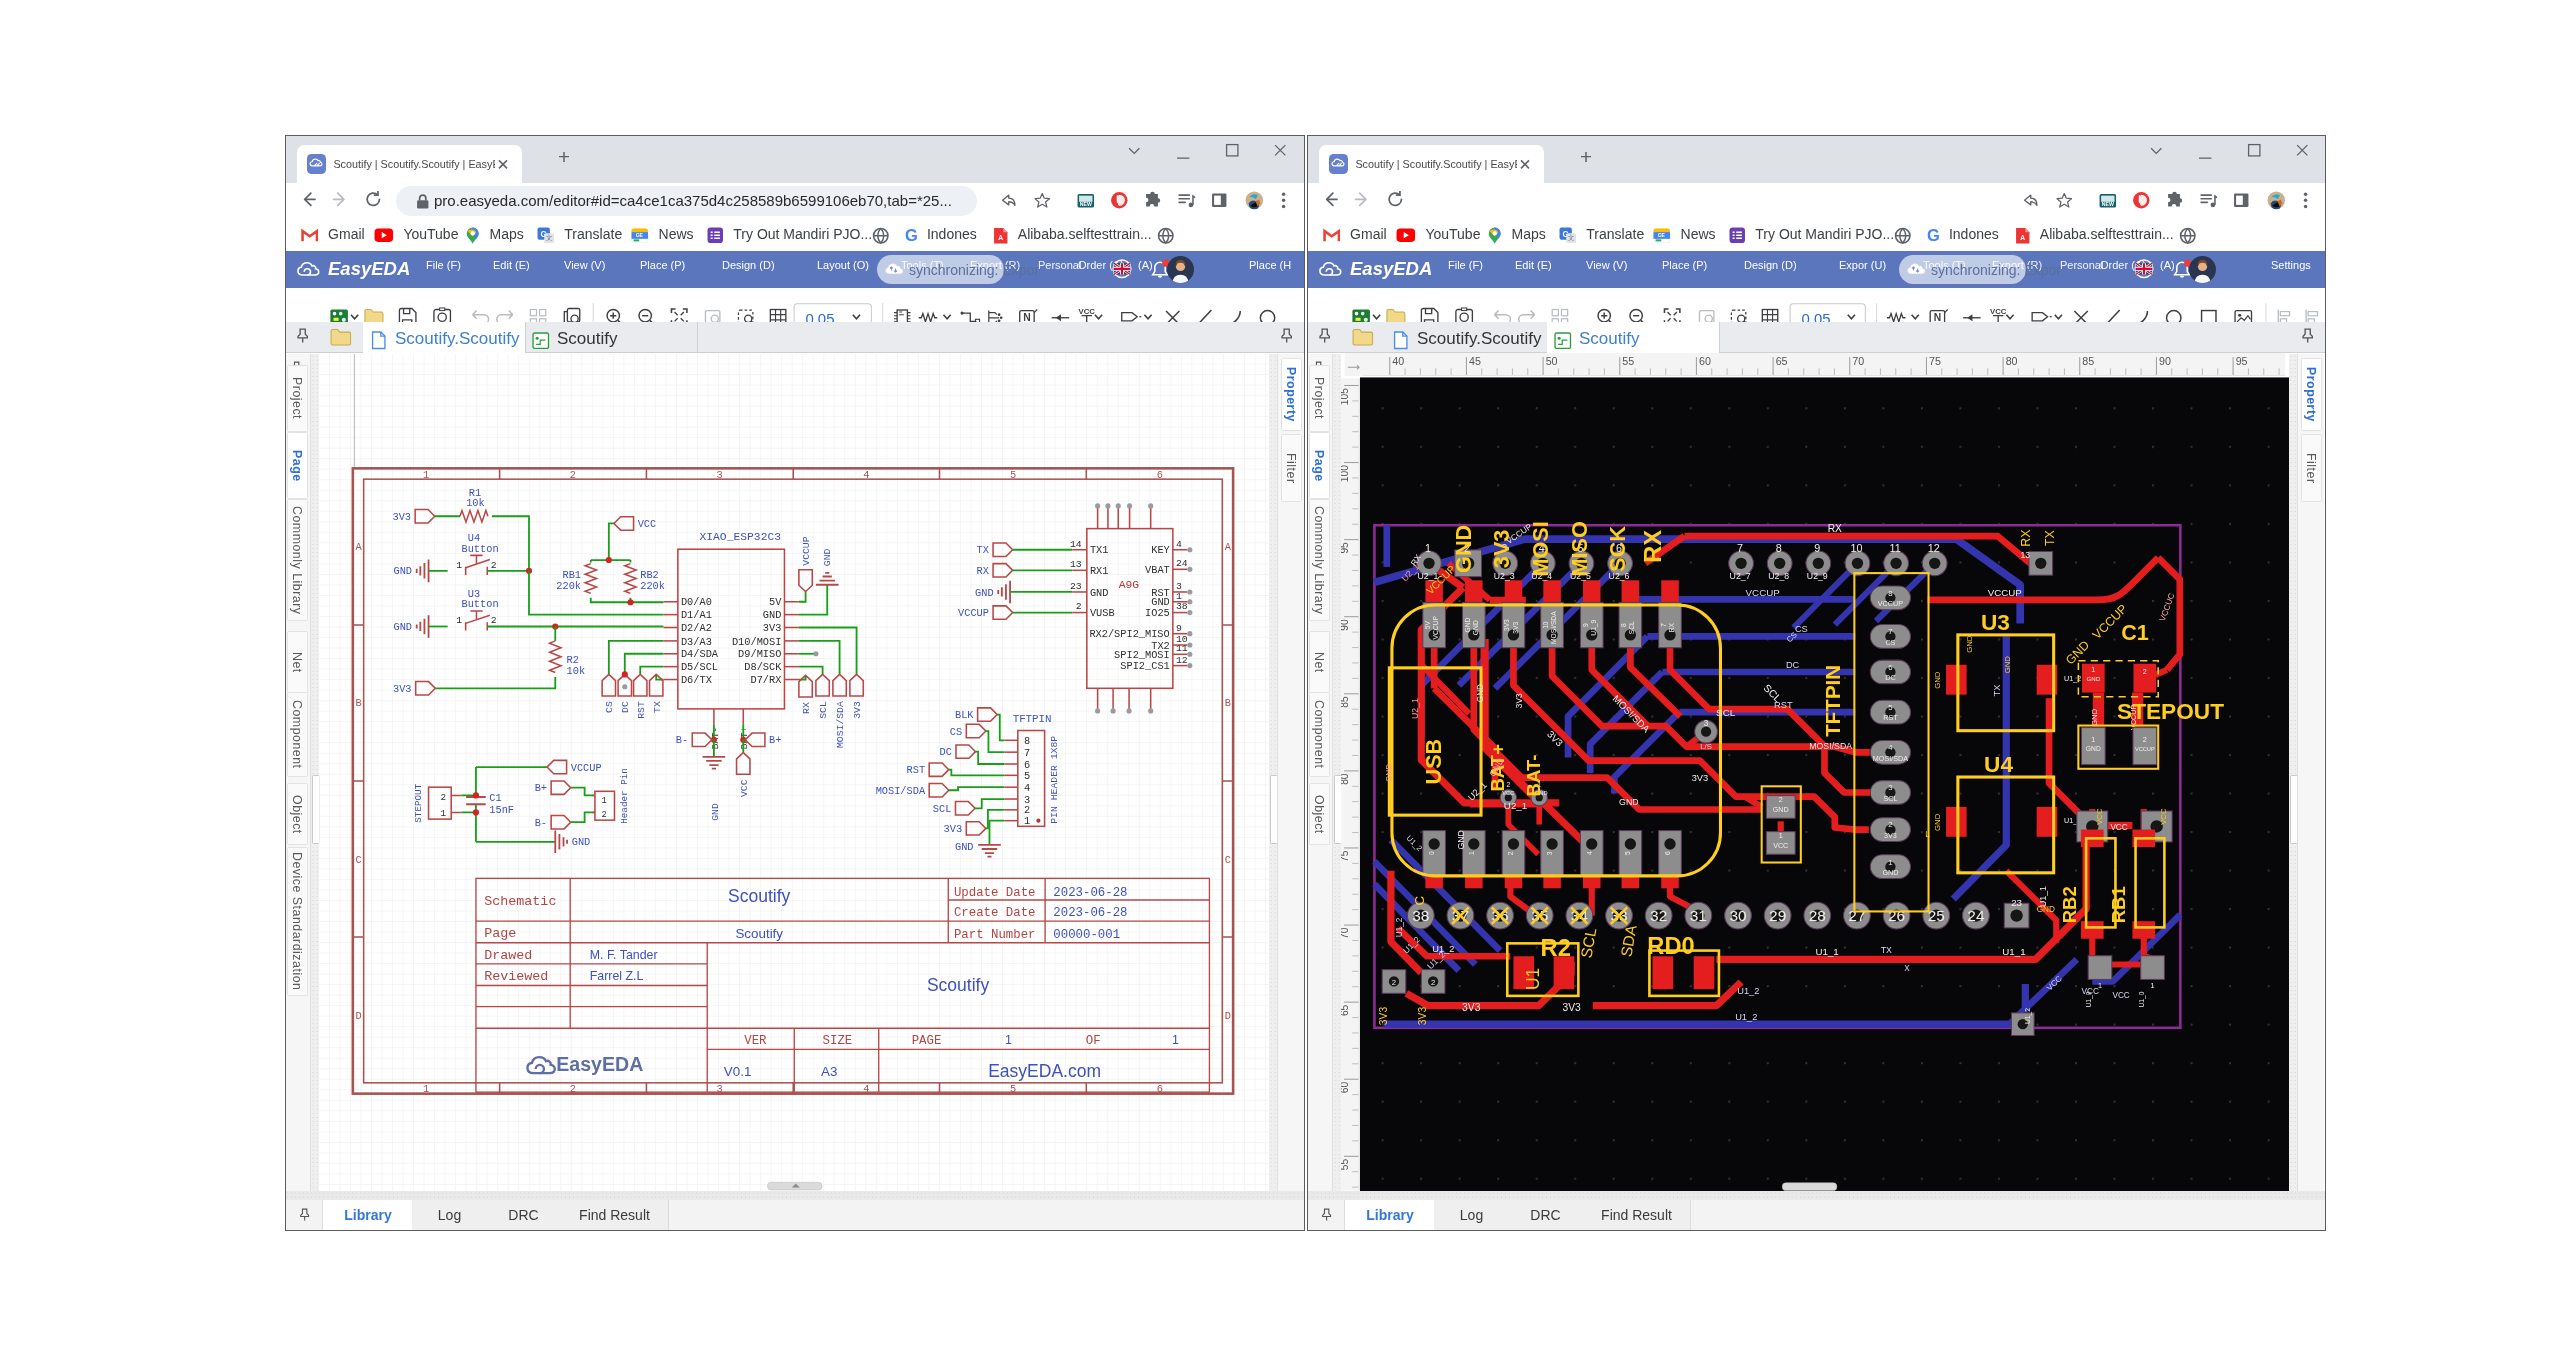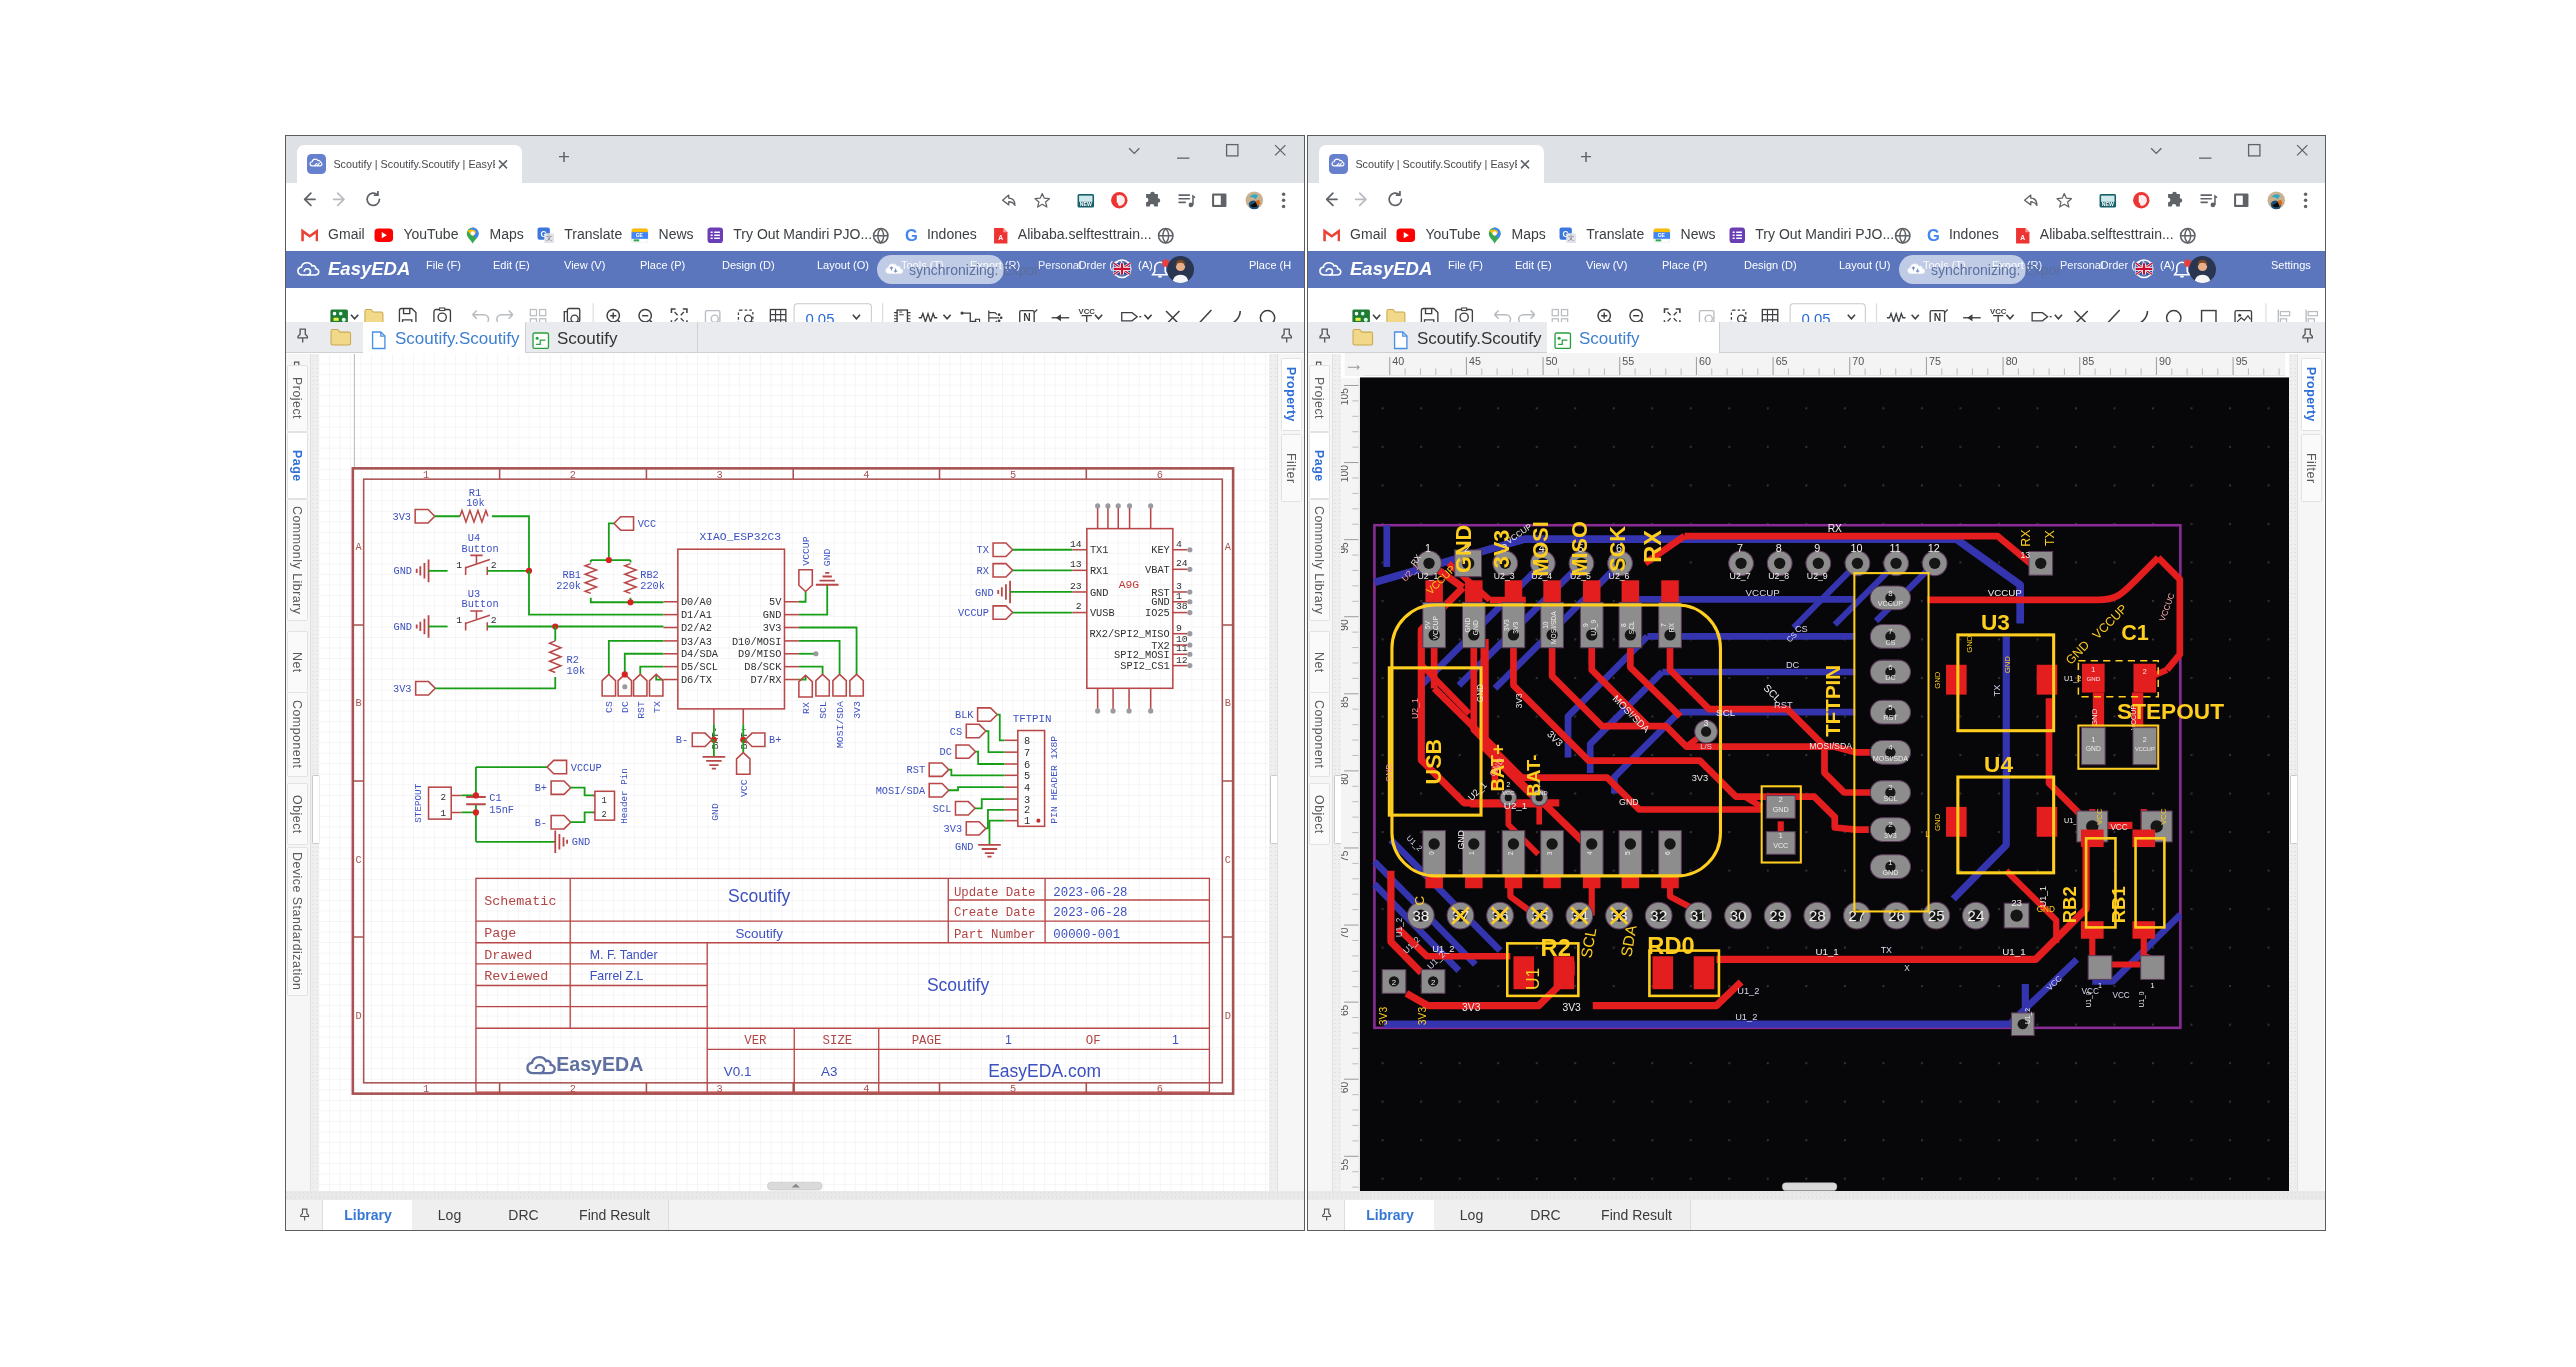--- a/index.html
+++ b/index.html
@@ -73,20 +73,27 @@
             <path d="M14 20 H33" stroke="#5f6368" stroke-width="3.4" stroke-linecap="round"></path>
           </svg></div>
     <div class="navic" style="left:45px;"><svg width="20.6" height="20.6" viewBox="0 0 40 40">
             <path d="M15 8 L27 20 L15 32" stroke="#b9bcc0" stroke-width="3.4" fill="none" stroke-linecap="round" stroke-linejoin="round"></path>
             <path d="M7 20 H26" stroke="#b9bcc0" stroke-width="3.4" stroke-linecap="round"></path>
           </svg></div>
     <div class="navic" style="left:78px;"><svg width="20.6" height="20.6" viewBox="0 0 40 40">
             <path d="M32 20 a12 12 0 1 1 -4 -9" stroke="#5f6368" stroke-width="3.4" fill="none" stroke-linecap="round"></path>
             <path d="M29 4 v8 h-8" fill="none" stroke="#5f6368" stroke-width="3.4"></path>
           </svg></div>
+    <div class="urlpill">
+      <div class="lock"><svg width="15.5" height="17.5" viewBox="0 0 30 34">
+              <rect x="4" y="14" width="22" height="16" rx="2.5" fill="#5f6368"></rect>
+              <path d="M9 14 v-4 a6 6 0 0 1 12 0 v4" stroke="#5f6368" stroke-width="3.4" fill="none"></path>
+            </svg></div>
+      <div class="urltxt">pro.easyeda.com/editor#id=ca4ce1ca375d4c258589b6599106eb70,tab=*25...</div>
+    </div>
     <div class="navic" style="left:714px;top:8.2px;"><svg width="18.5" height="18.5" viewBox="0 0 36 36">
             <path d="M7 18 l12-10 v6 c8 0 12 6 12 14 c-3-5 -7-7 -12-7 v6 z" fill="none" stroke="#5f6368" stroke-width="2.6" stroke-linejoin="round"></path>
           </svg></div>
     <div class="navic" style="left:748px;top:8.2px;"><svg width="18.5" height="18.5" viewBox="0 0 36 36">
             <path d="M18 5 l4 9 10 1 -7.5 6.5 2.5 9.8 -9 -5.4 -9 5.4 2.5 -9.8 L4 15 l10 -1 z" fill="none" stroke="#5f6368" stroke-width="2.4" stroke-linejoin="round"></path>
           </svg></div>
     <div class="navic" style="left:791px;top:8.2px;"><svg width="19.6" height="19.6" viewBox="0 0 38 38" style="font-size:34px">
             <rect x="3" y="6" width="32" height="26" rx="3" fill="#18616b"></rect>
             <rect x="6" y="9" width="26" height="12" fill="#cfe8ea"></rect>
             <text x="19" y="30" font-size="10" fill="#fff" text-anchor="middle" font-weight="bold">NEW</text>
@@ -938,21 +945,21 @@
     <div class="abs" style="left:9.3px;top:6.2px;"><svg width="33" height="25" viewBox="8 0 84 52">
             <path d="M30 40 q-12 0 -12 -10 q0 -9 9 -10 q2 -11 14 -11 q10 0 13 8 q4-2 7 1 q3 2 2 6 q8 1 8 8 q0 8 -10 8 z" fill="none" stroke="#fff" stroke-width="4"></path>
             <path d="M34 32 a8 8 0 1 1 8 8" fill="none" stroke="#fff" stroke-width="4"></path>
           </svg></div>
     <div class="mi" style="left:43px;top:7.2px;font-size:18.5px;font-weight:bold;font-style:italic;">EasyEDA</div>
     <div class="mi" style="left:141px;">File (F)</div>
     <div class="mi" style="left:208px;">Edit (E)</div>
     <div class="mi" style="left:279px;">View (V)</div>
     <div class="mi" style="left:355px;">Place (P)</div>
     <div class="mi" style="left:437px;">Design (D)</div>
-    <div class="mi" style="left:532px;">Layout (U)</div>
+    <div class="mi" style="left:532px;">Expor (U)</div>
     <div class="mi" style="left:616px;opacity:.92;">Tools (T)</div>
     <div class="mi" style="left:685px;opacity:.92;">Export (R)</div>
     <div class="mi" style="left:753px;opacity:.92;">Personal</div>
     <div class="abs" style="left:592px;top:4.1px;width:127px;height:29px;border-radius:14.4px;background:rgba(255,255,255,.62);"></div>
     <div class="abs" style="left:597px;top:7.2px;"><svg width="23" height="23" viewBox="0 0 44 44">
             <path d="M14 30 q-7 0 -7 -6 q0-5 5-6 q1-7 9-7 q6 0 8 5 q2-1 4 0 q2 1 2 4 q5 1 5 5 q0 5 -6 5z" fill="#fff" stroke="#e6e9f2" stroke-width="1"></path>
             <path d="M18 24 v-7 m-3 3 l3-3 3 3 M26 20 v7 m-3 -3 l3 3 3 -3" stroke="#7a8fc0" stroke-width="2" fill="none"></path>
           </svg></div>
     <div class="mi" style="left:624px;top:10.8px;color:#5a6f9e;font-size:14px;">synchronizing: Expor</div>
     <div class="mi" style="left:793px;opacity:.95;">Order (A)</div>

